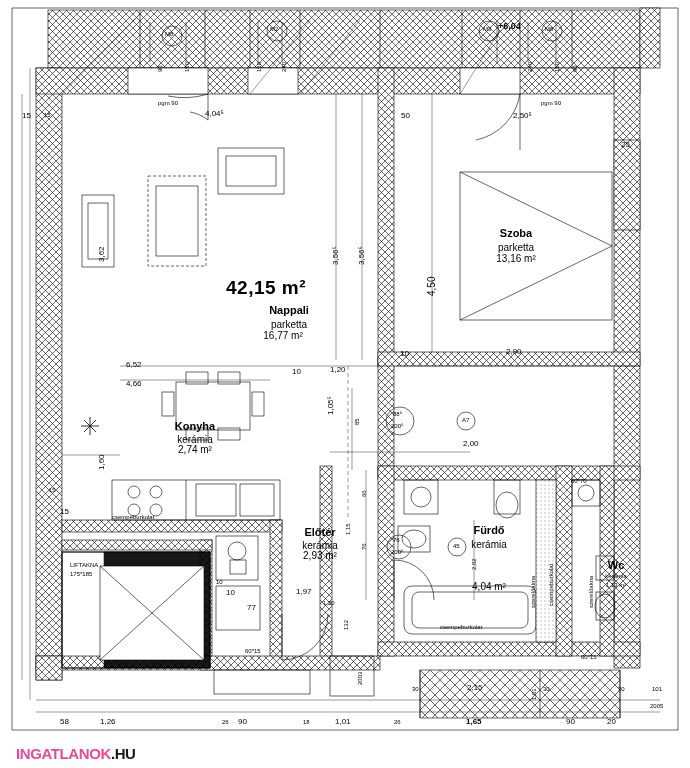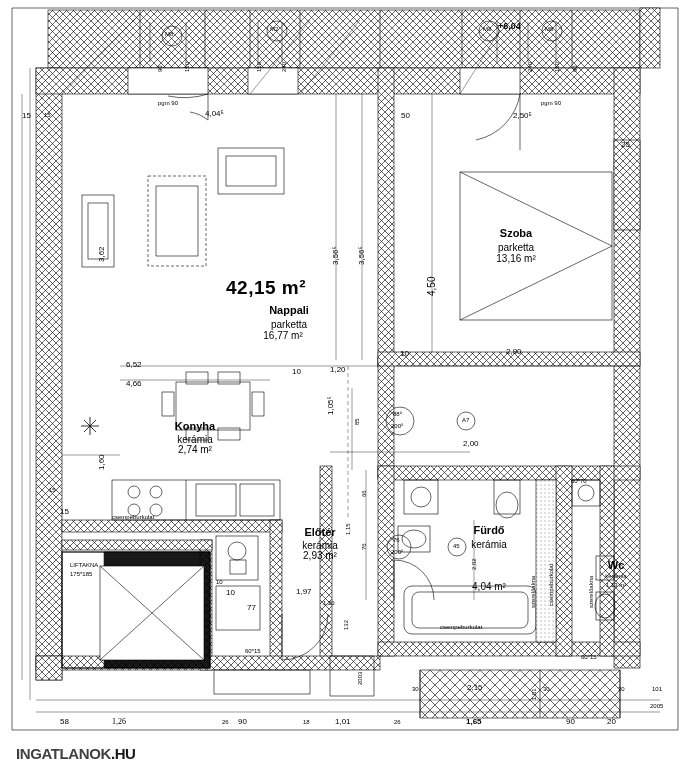--- a/index.html
+++ b/index.html
@@ -9,21 +9,21 @@
   .xtiny{font-size:6px;}
   .small{font-size:8px;}
   .med{font-size:9px;}
   .big{font-size:10px;}
   .room{font-weight:bold;font-size:11px;text-align:center;}
   .roomsub{font-size:10px;text-align:center;}
   .areabig{font-size:19px;font-weight:bold;letter-spacing:.5px;}
   .rot90{transform:rotate(-90deg);transform-origin:left top;}
   svg{position:absolute;left:0;top:0;}
   #wm{position:absolute;left:16px;bottom:6px;font-weight:bold;font-size:15px;letter-spacing:-0.4px;}
-  #wm .orange{color:#404040;}
+  #wm .orange{color:#ec4899;}
   #wm .dark{color:#1a1a1a;}
 </style>
 </head>
 <body>
 
 <div id="plan">
 
 <svg width="690" height="768">
   <defs>
     <pattern id="hatch" width="6" height="6" patternUnits="userSpaceOnUse" patternTransform="rotate(45)">
@@ -329,21 +329,21 @@
 <div class="lbl small" style="left:226px;top:589px;">10</div>
 <div class="lbl small" style="left:467px;top:684px;">2,15</div>
 <div class="lbl xtiny" style="left:412px;top:686px;">30</div>
 <div class="lbl xtiny rot90" style="left:531px;top:700px;">1,01</div>
 <div class="lbl xtiny" style="left:543px;top:686px;">30</div>
 <div class="lbl xtiny" style="left:652px;top:686px;">101</div>
 <div class="lbl xtiny" style="left:650px;top:703px;">2005</div>
 <div class="lbl xtiny" style="left:618px;top:686px;">30</div>
 
 <div class="lbl small" style="left:60px;top:718px;">58</div>
-<div class="lbl small" style="left:112px;top:718px;font-family:Liberation Serif, serif;">1,26</div>
+<div class="lbl small" style="left:100px;top:718px;">1,26</div>
 <div class="lbl xtiny" style="left:222px;top:719px;">26</div>
 <div class="lbl small" style="left:238px;top:718px;">90</div>
 <div class="lbl xtiny" style="left:303px;top:719px;">18</div>
 <div class="lbl small" style="left:335px;top:718px;">1,01</div>
 <div class="lbl xtiny" style="left:394px;top:719px;">26</div>
 <div class="lbl small" style="left:466px;top:718px;font-weight:bold;">1,65</div>
 <div class="lbl small" style="left:566px;top:718px;">90</div>
 <div class="lbl small" style="left:607px;top:718px;">20</div>
 
 <div class="lbl xtiny" style="left:462px;top:417px;">A7</div>

